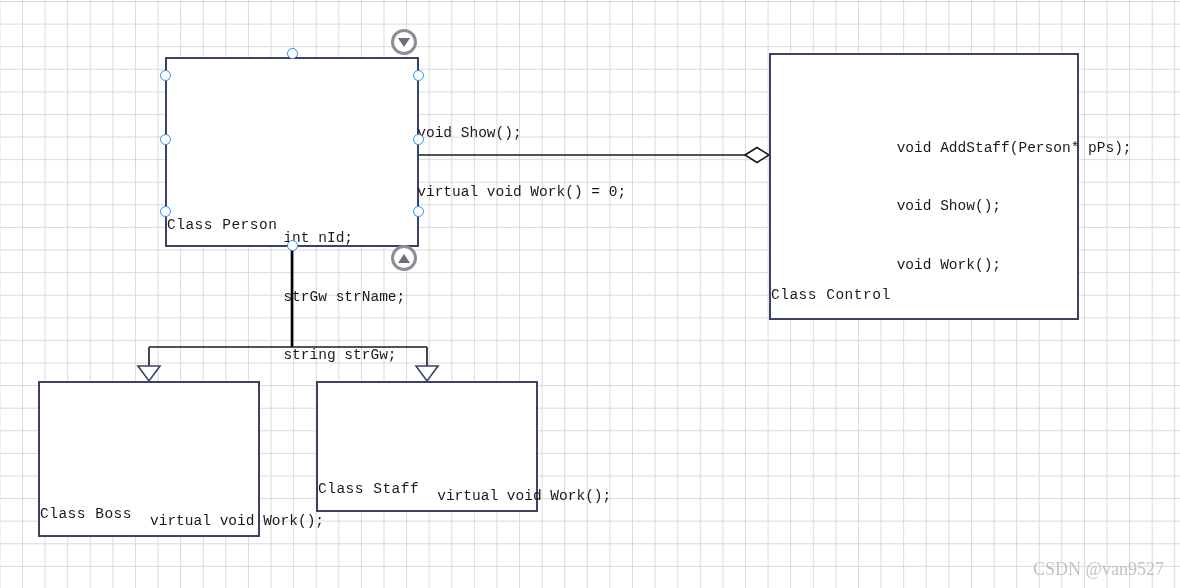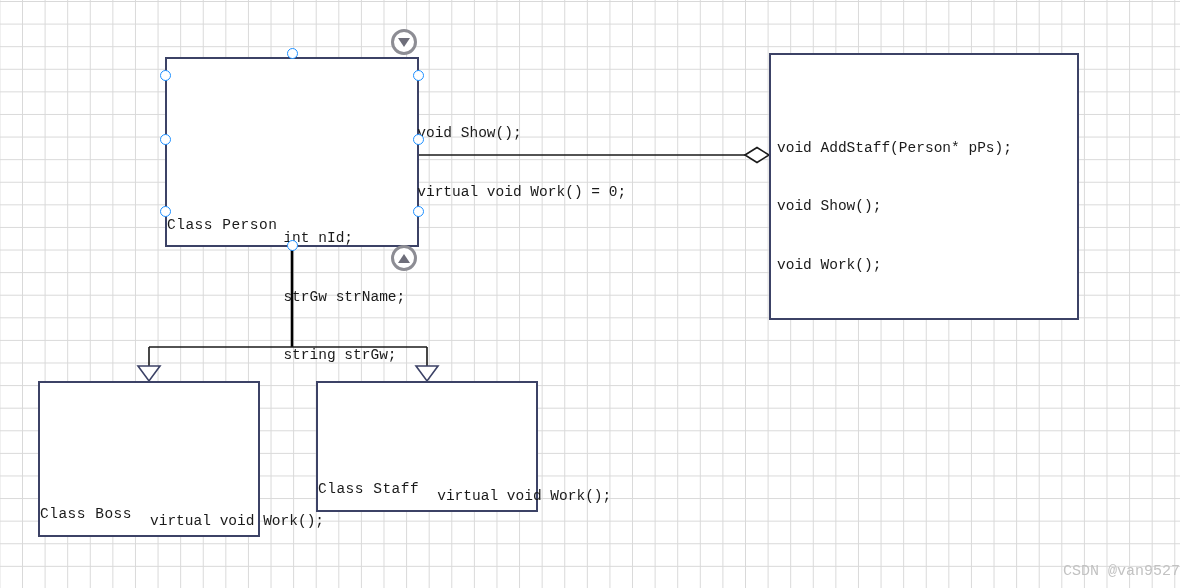--- a/index.html
+++ b/index.html
@@ -72,23 +72,23 @@
     width:0;height:0;
     border-left:6px solid transparent;
     border-right:6px solid transparent;
     border-bottom:9px solid #6e6e7a;
   }
   
   svg.links{position:absolute;left:0;top:0;width:1180px;height:588px;overflow:visible;}
   
   .watermark{
     position:absolute;
-    right:0;bottom:8px;
-    font-family:Liberation Mono, monospace;
-    font-size:15px;color:#c2c2c2;
+    right:16px;bottom:8px;
+    font-family:Liberation Serif, serif;
+    font-size:18px;color:#c2c2c2;
     white-space:pre;
   }
 </style>
 </head>
 <body>
 
 <div id="canvas">
 
   <svg class="links">
 
@@ -133,20 +133,21 @@
   <div class="handle" style="left:287px;top:240px;"></div>
 
   <div class="round-btn" style="left:391px;top:29px;">
     <span class="tri-down"></span>
   </div>
   <div class="round-btn" style="left:391px;top:245px;">
     <span class="tri-up"></span>
   </div>
 
   <div class="uml-box" style="left:769px;top:53px;width:310px;height:267px;">
+    <div class="uml-title" style="height:46px;">Class Control</div>
     <div class="uml-sep"></div>
     <div class="uml-sep"></div>
     <div class="uml-compartment" style="flex:1;padding-top:22px;">
       <div class="row">void AddStaff(Person* pPs);</div>
       <div class="row">void Show();</div>
       <div class="row">void Work();</div>
     </div>
   </div>
 
   <div class="uml-box" style="left:38px;top:381px;width:222px;height:156px;">

